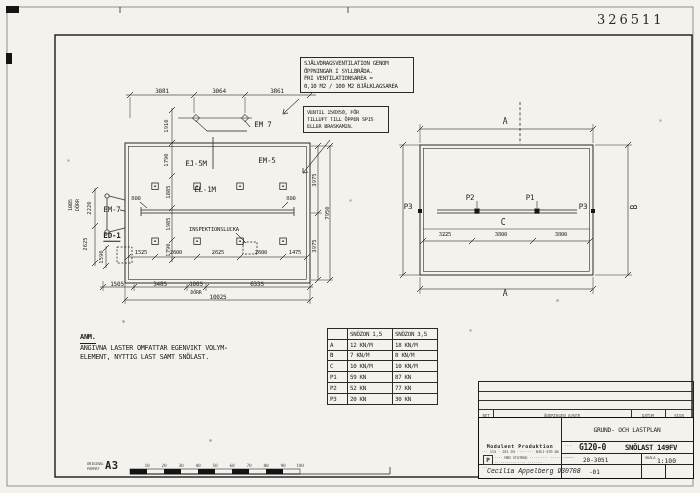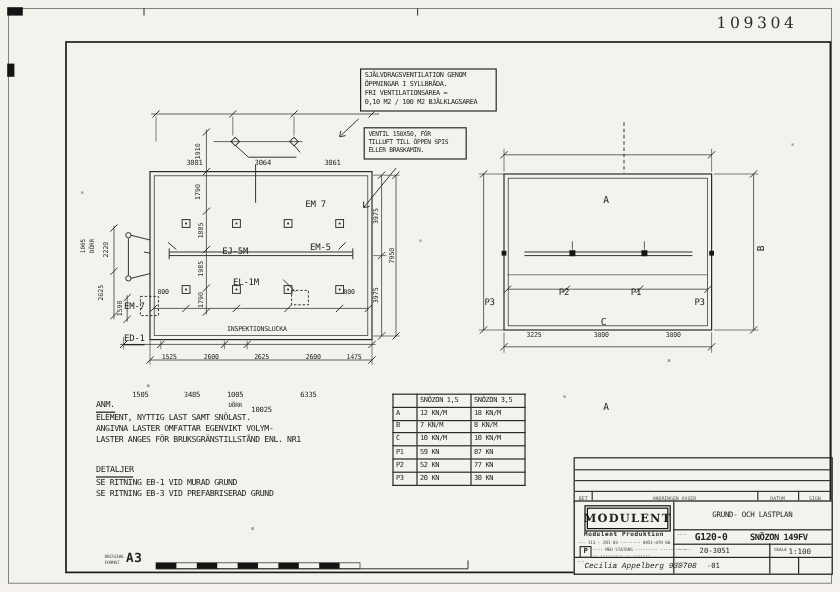--- a/index.html
+++ b/index.html
@@ -1,26 +1,26 @@
 <!DOCTYPE html>
 <html><head>
 <meta charset="utf-8">
 <style>
   html,body{margin:0;padding:0;width:700px;height:493px;background:#f3f1ea;
     font-family:"DejaVu Sans Mono",monospace;color:#222;}
   #sheet{position:relative;width:700px;height:493px;overflow:hidden;background:#f4f2ec;}
   svg{position:absolute;left:0;top:0;}
   .lbl{position:absolute;transform:translate(-50%,-50%);white-space:nowrap;
-    font-size:6px;letter-spacing:-0.2px;color:#1e1e1e;margin-top:46px;}
+    font-size:6px;letter-spacing:-0.2px;color:#1e1e1e;}
   .rot{position:absolute;transform:translate(-50%,-50%) rotate(-90deg);
     white-space:nowrap;font-size:5.5px;color:#1e1e1e;}
   .id{font-size:7.5px;}
   .big{font-size:8px;}
   .d55{font-size:5.5px;} .d5{font-size:5px;} .d45{font-size:4.5px;}
-  .ul{border-bottom:0.8px solid #1e1e1e;padding-bottom:0.5px;}
+  .ul{border-bottom:0.8px solid #1e1e1e;padding-bottom:0.5px;font-weight:bold;}
   .notebox{position:absolute;border:1px solid #2a2a2a;background:#f4f2ec;
     padding:2px 3px;line-height:7.5px;font-size:5.7px;letter-spacing:-0.3px;}
   .notebox.small{font-size:5.3px;line-height:7px;}
   .txtblock{position:absolute;font-size:6.8px;line-height:9px;letter-spacing:-0.3px;}
   .stamp{position:absolute;font-family:"DejaVu Serif",serif;font-size:13px;
     letter-spacing:3px;color:#2b2b2b;}
   table.load{position:absolute;left:327px;top:328px;border-collapse:collapse;
     font-size:5.8px;letter-spacing:-0.3px;}
   table.load td,table.load th{border:0.8px solid #2a2a2a;height:9.8px;padding:0 2px;
     font-weight:normal;text-align:left;white-space:nowrap;}
@@ -227,21 +227,21 @@
       <rect x="130" y="469" width="17" height="5" fill="#141414" stroke="none"></rect>
       <rect x="164" y="469" width="17" height="5" fill="#141414" stroke="none"></rect>
       <rect x="198" y="469" width="17" height="5" fill="#141414" stroke="none"></rect>
       <rect x="232" y="469" width="17" height="5" fill="#141414" stroke="none"></rect>
       <rect x="266" y="469" width="17" height="5" fill="#141414" stroke="none"></rect>
     </g>
   </svg>
 
   <div id="noise"></div>
 
-  <div class="stamp" style="left:597px;top:12px">109304</div>
+  <div class="stamp" style="left:597px;top:12px">326511</div>
 
   <div class="notebox" style="left:300px;top:57px;width:106px">
     <div>SJÄLVDRAGSVENTILATION GENOM</div>
     <div>ÖPPNINGAR I SYLLBRÄDA.</div>
     <div>FRI VENTILATIONSAREA =</div>
     <div>0,10 M2 / 100 M2 BJÄLKLAGSAREA</div>
   </div>
   <div class="notebox small" style="left:303px;top:106px;width:78px">
     <div>VENTIL 150X50, FÖR</div>
     <div>TILLUFT TILL ÖPPEN SPIS</div>
@@ -332,28 +332,22 @@
     <tr>
       <td class="rl">P3</td>
       <td class="v">20 KN</td>
       <td class="v">30 KN</td>
     </tr>
   </tbody>
     </table>
 
   <div class="txtblock" style="left:80px;top:333px">
     <div class="ul" style="display:inline-block;font-size:7px">ANM.</div>
+    <div>ANGIVNA LASTER OMFATTAR EGENVIKT VOLYM-</div>
     <div>ELEMENT, NYTTIG LAST SAMT SNÖLAST.</div>
-    <div>ANGIVNA LASTER OMFATTAR EGENVIKT VOLYM-</div>
-    <div>LASTER ANGES FÖR BRUKSGRÄNSTILLSTÅND ENL. NR1</div>
-  </div>
-  <div class="txtblock" style="left:80px;top:387px">
-    <div class="ul" style="display:inline-block;font-size:7px">DETALJER</div>
-    <div>SE RITNING EB-1 VID MURAD GRUND</div>
-    <div>SE RITNING EB-3 VID PREFABRISERAD GRUND</div>
   </div>
 
   <div id="rev">
     <div class="h" style="top:9px"></div>
     <div class="h" style="top:18px"></div>
     <div class="h" style="top:27px"></div>
     <div class="v" style="left:14px"></div>
     <div class="v" style="left:152px"></div>
     <div class="v" style="left:186px"></div>
     <div class="rh" style="left:7px">BET</div>
@@ -365,33 +359,32 @@
   <div id="tb">
 
     <div class="line" style="left:82px;top:0;width:1px;height:60px"></div>
     <div class="line" style="left:82px;top:23px;width:132px;height:0.8px"></div>
     <div class="line" style="left:82px;top:35px;width:132px;height:0.8px"></div>
     <div class="line" style="left:0;top:46px;width:82px;height:0.8px"></div>
     <div class="line" style="left:82px;top:46px;width:132px;height:0.8px"></div>
     <div class="line" style="left:162px;top:35px;width:0.8px;height:25px"></div>
     <div class="line" style="left:186px;top:46px;width:0.8px;height:14px"></div>
 
-    <div id="logo">MODULENT</div>
     <div class="micro" style="left:0;top:25px;width:82px;text-align:center;font-size:5px;font-weight:bold;letter-spacing:0.5px;color:#222">Modulent Produktion</div>
     <div class="micro" style="left:0;top:31px;width:82px;text-align:center">··· 113 · 281 03 ········ 0451-470 66</div>
     <div style="position:absolute;left:4px;top:37px;width:8px;height:8px;border:0.8px solid #333;font-size:6px;text-align:center;line-height:8px;font-weight:bold">P</div>
     <div class="micro" style="left:15px;top:37px">···· MED STATENS ········· ············</div>
     <div class="micro" style="left:15px;top:41.5px">·· ········· ·· ·······</div>
     <div class="micro" style="left:2px;top:47px">···</div>
     <div id="sig">Cecilia Appelberg   930708</div>
 
     <div style="position:absolute;left:82px;top:8px;width:132px;text-align:center;font-size:6.2px;letter-spacing:-0.2px">GRUND- OCH LASTPLAN</div>
     <div class="micro" style="left:85px;top:25px">····</div>
     <div style="position:absolute;left:100px;top:24.5px;font-size:8px;font-weight:bold;letter-spacing:-0.3px">G120-0</div>
-    <div style="position:absolute;left:146px;top:25px;font-size:7.3px;font-weight:bold;letter-spacing:-0.4px">SNÖZON 149FV</div>
+    <div style="position:absolute;left:146px;top:25px;font-size:7.3px;font-weight:bold;letter-spacing:-0.4px">SNÖLAST 149FV</div>
     <div class="micro" style="left:85px;top:37px">····</div>
     <div style="position:absolute;left:104px;top:37.5px;font-size:6px">20-3051</div>
     <div class="micro" style="left:166px;top:37px">SKALA</div>
     <div style="position:absolute;left:178px;top:39px;font-size:6.3px">1:100</div>
     <div class="micro" style="left:85px;top:48px">····</div>
     <div style="position:absolute;left:110px;top:50px;font-size:6px">-01</div>
   </div>
 
   <div class="micro" style="left:87px;top:461px">ORIGINAL</div>
   <div class="micro" style="left:87px;top:466px">FORMAT</div>

